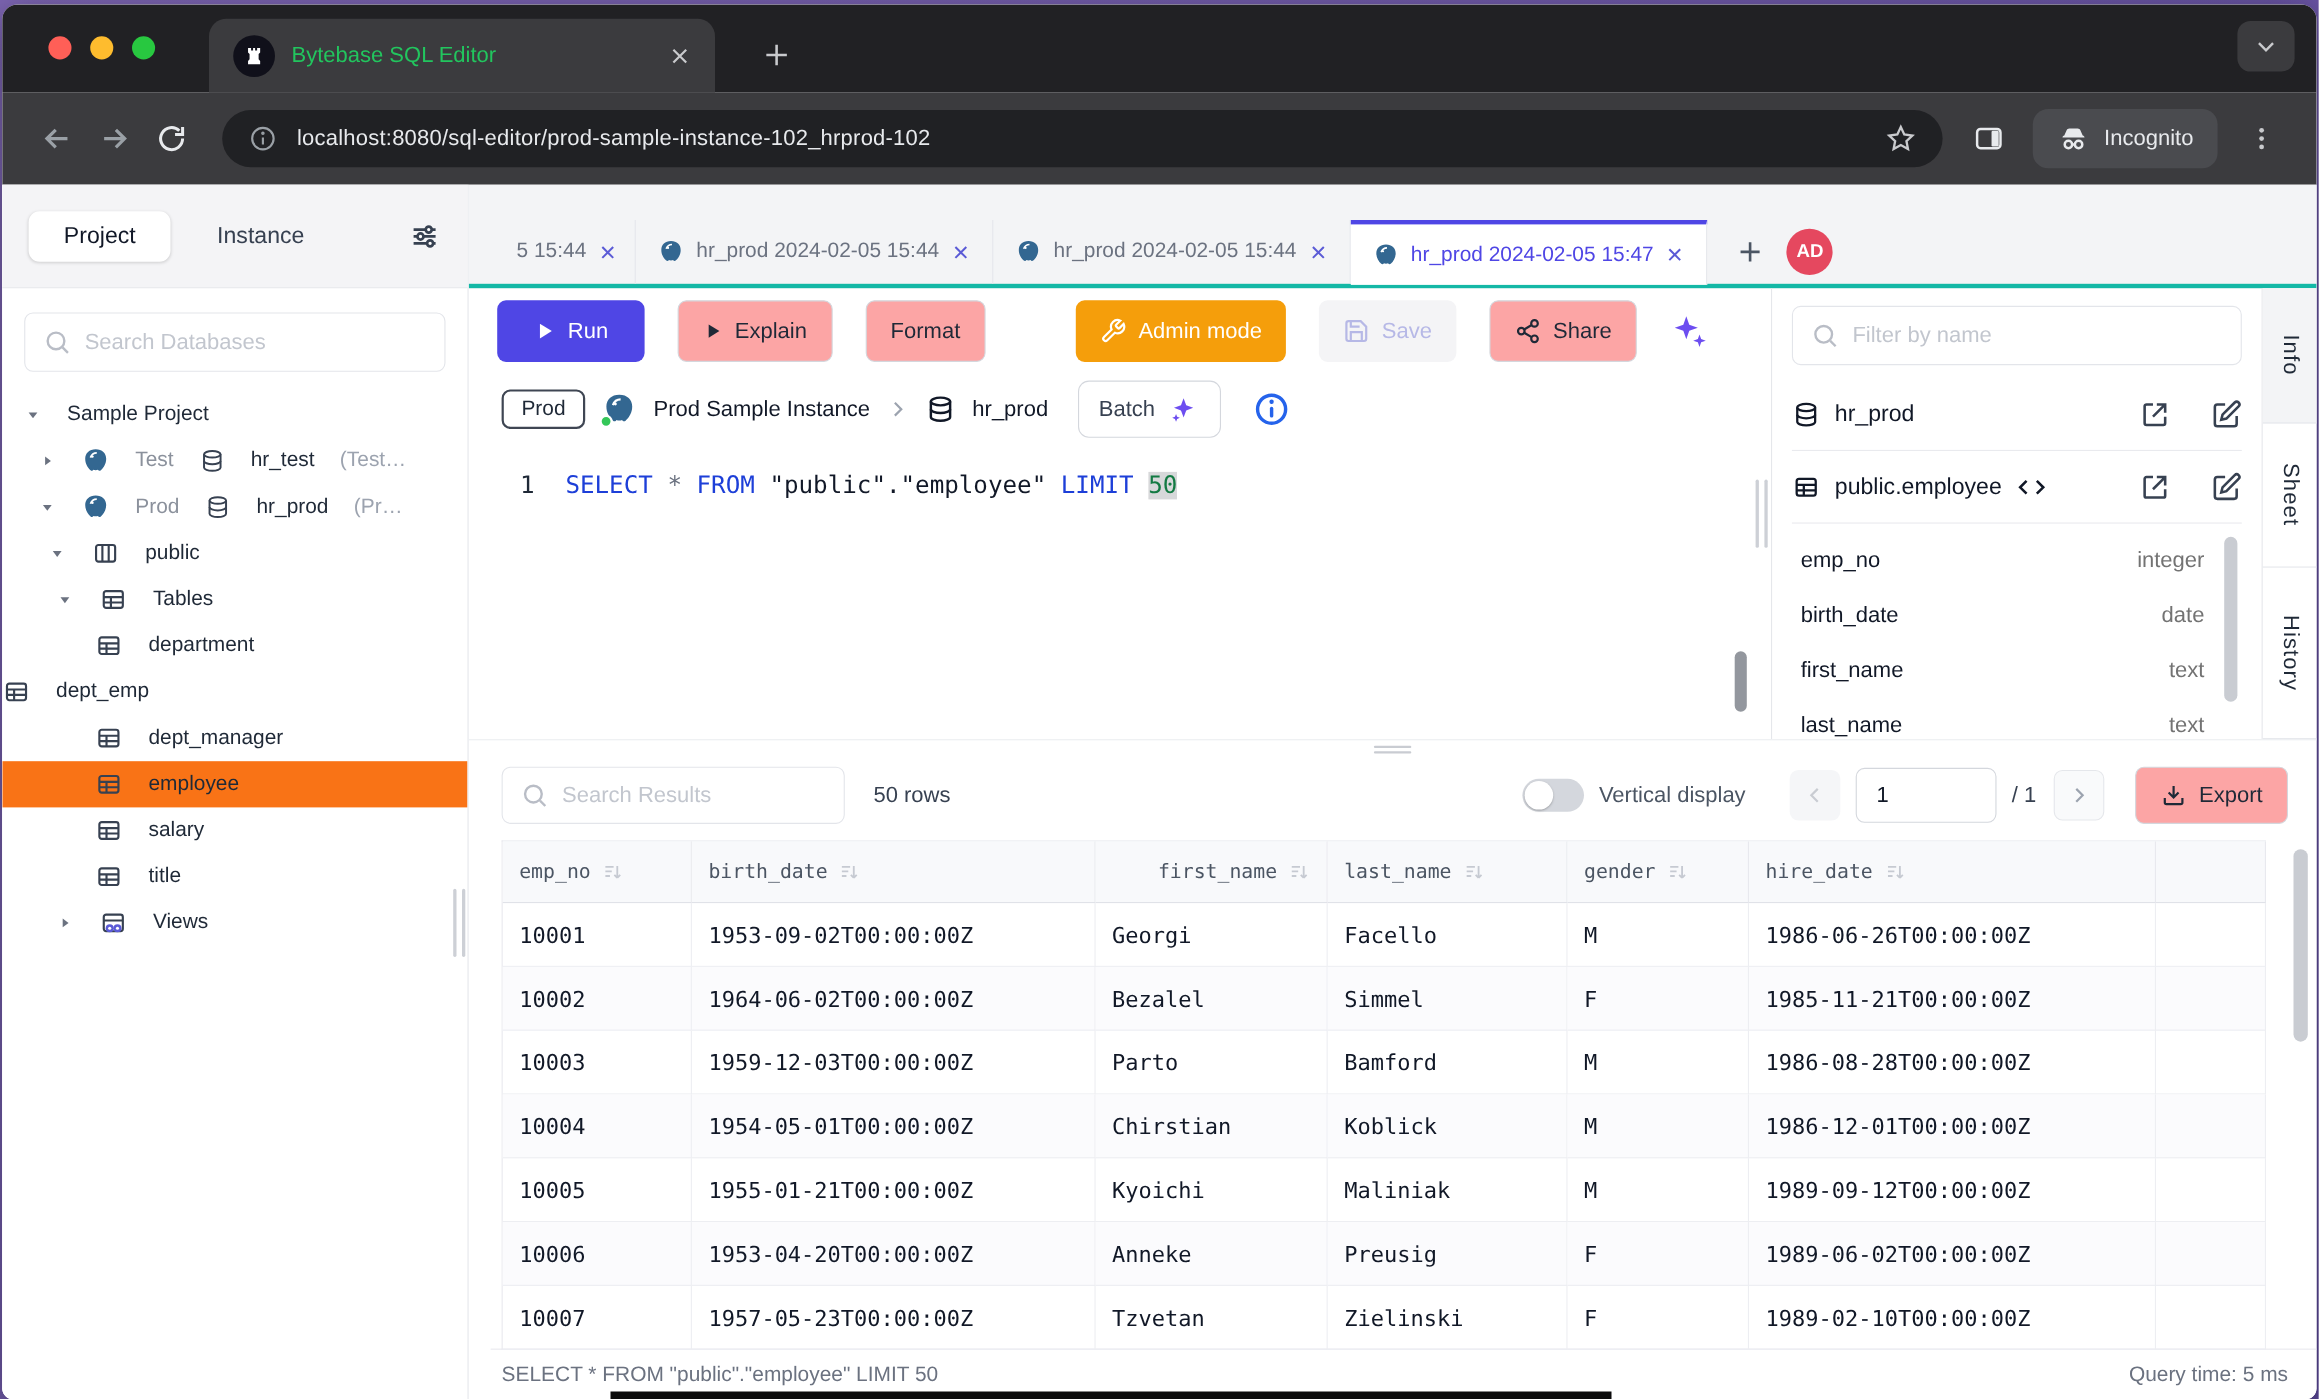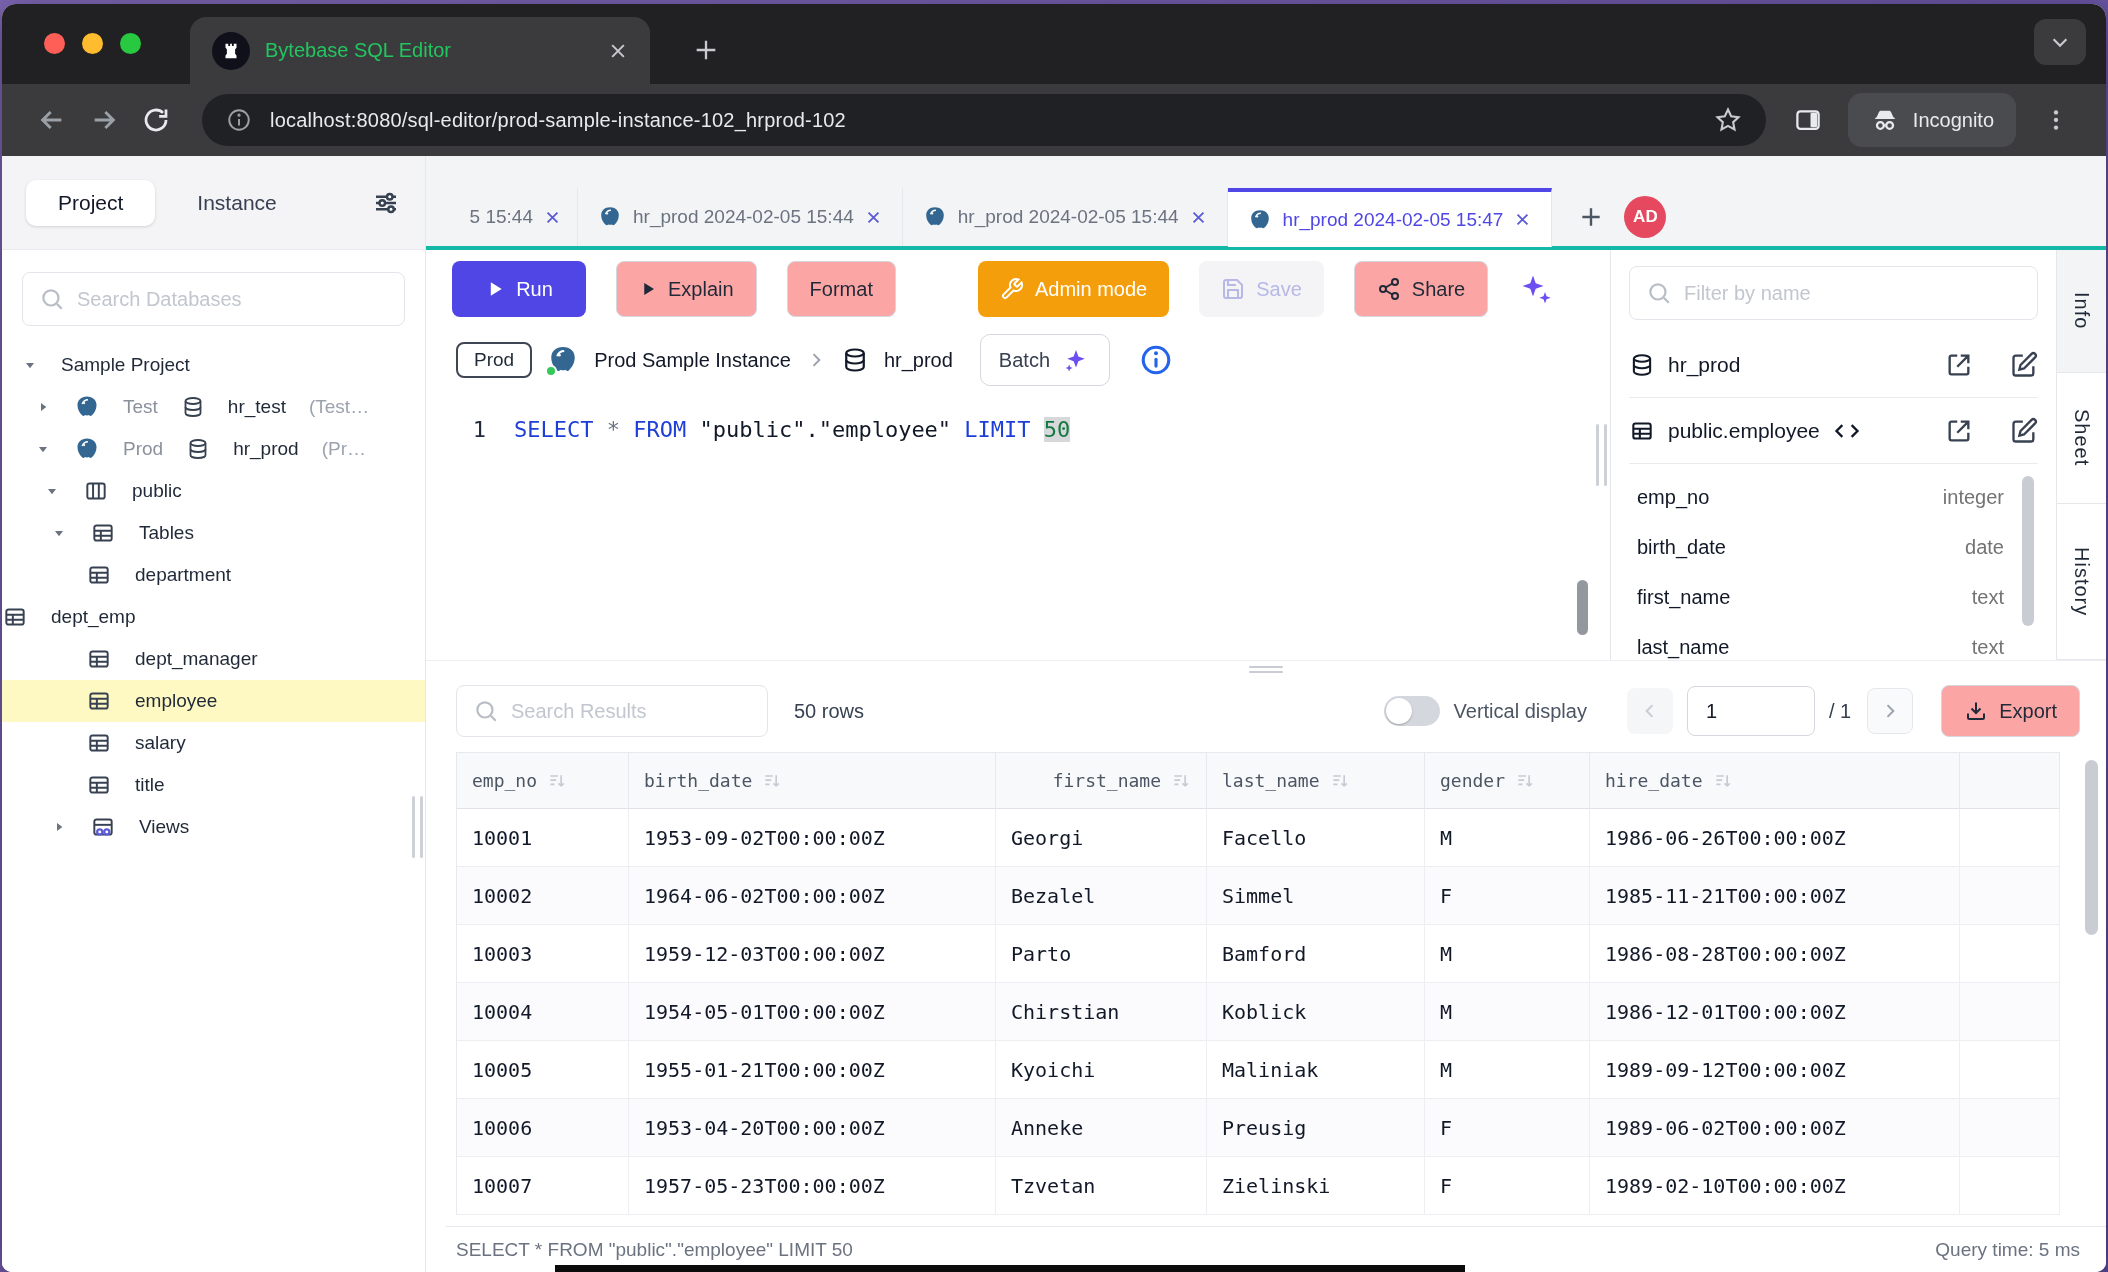--- a/index.html
+++ b/index.html
@@ -11,39 +11,39 @@
   
   .tabstrip { height:80px; background:#212124; position:relative; flex:none; }
   .traffic { position:absolute; left:42px; top:29px; display:flex; gap:17px; }
   .traffic span { width:21px; height:21px; border-radius:50%; }
   .tl-red{background:#ff5f57;} .tl-yellow{background:#febc2e;} .tl-green{background:#28c840;}
   .btab { position:absolute; left:188px; top:13px; width:460px; height:67px; background:#3b3b3e; border-radius:16px 16px 0 0; display:flex; align-items:center; padding:0 22px; gap:15px; }
   .btab .title { color:#22c55e; font-size:20px; flex:1; white-space:nowrap; overflow:hidden; }
   .favicon { width:38px; height:38px; border-radius:50%; background:#10101a; display:flex; align-items:center; justify-content:center; flex:none; }
   .newtab { position:absolute; left:680px; top:22px; width:48px; height:48px; display:flex; align-items:center; justify-content:center; border-radius:10px; }
   .tabsearch { position:absolute; right:20px; top:15px; width:52px; height:46px; background:#3b3b3e; border-radius:12px; display:flex; align-items:center; justify-content:center; }
-  .chrometools { height:72px; background:#3b3b3e; display:flex; align-items:center; padding:0 24px; flex:none; }
+  .chrometools { height:84px; background:#3b3b3e; display:flex; align-items:center; padding:0 24px; flex:none; }
   .navbtn { width:52px; height:52px; display:flex; align-items:center; justify-content:center; flex:none; }
   .urlbar { flex:1; height:52px; background:#202124; border-radius:26px; display:flex; align-items:center; padding:0 24px; gap:18px; margin:0 16px 0 20px; min-width:0; }
   .urlbar .url { color:#e8eaed; font-size:20px; flex:1; white-space:nowrap; overflow:hidden; letter-spacing:.2px; }
   .incognito { height:54px; background:#4a4b4f; border-radius:14px; display:flex; align-items:center; gap:13px; padding:0 22px; margin:0 14px; color:#e8eaed; font-size:20px; flex:none; }
 
   
   .app { flex:1; display:flex; min-height:0; background:#fff; }
   .sidebar { width:424px; flex:none; border-right:1px solid #e5e7eb; display:flex; flex-direction:column; position:relative; background:#fff; }
   .sb-header { height:94px; background:#f4f4f6; border-bottom:1px solid #e9eaee; display:flex; align-items:center; padding:0 24px; gap:0; flex:none; }
   .seg { display:flex; align-items:center; flex:1; gap:10px; }
   .seg-item { font-size:21px; color:#374151; padding:11px 32px; border-radius:10px; }
   .seg-item.active { background:#fff; box-shadow:0 1px 3px rgba(0,0,0,.15); font-weight:500; color:#111827; }
   .sb-search { margin:22px 20px 10px 20px; height:54px; border:1px solid #e3e5ea; border-radius:8px; display:flex; align-items:center; padding:0 16px; gap:12px; flex:none; }
   .sb-search input, .rp-filter input, .res-search input { border:0; outline:none; font-size:20px; color:#1f2937; flex:1; min-width:0; font-family:"Liberation Sans",sans-serif; background:transparent; }
   .sb-search input::placeholder, .rp-filter input::placeholder, .res-search input::placeholder { color:#c2c6ce; }
   .tree { flex:1; overflow:hidden; padding-top:8px; font-size:19px; color:#1f2937; }
   .trow { height:42px; display:flex; align-items:center; gap:23px; white-space:nowrap; }
-  .trow.sel { background:#fef9c3; }
+  .trow.sel { background:#f97316; }
   .t-env { color:#8b919c; } .t-suffix { color:#9ca3af; }
   .caret { flex:none; }
   .sb-drag { position:absolute; right:2px; top:640px; display:flex; gap:5px; }
   .sb-drag i, .v-drag i { display:block; width:3px; height:62px; background:#cdd0d6; border-radius:2px; }
 
   .main { flex:1; display:flex; flex-direction:column; min-width:0; }
   
   .qtabs { height:94px; background:#f3f4f6; border-bottom:4px solid #14b8a6; display:flex; align-items:flex-end; flex:none;text-align:center; }
   .qtab { height:58px; display:flex; align-items:center; gap:11px; padding:0 20px; border-right:1px solid #e5e7eb; font-size:19px; color:#6b7280; white-space:nowrap; }
   .qtab.partial { width:152px; justify-content:flex-end; overflow:hidden; padding:0 16px; flex:none; }

